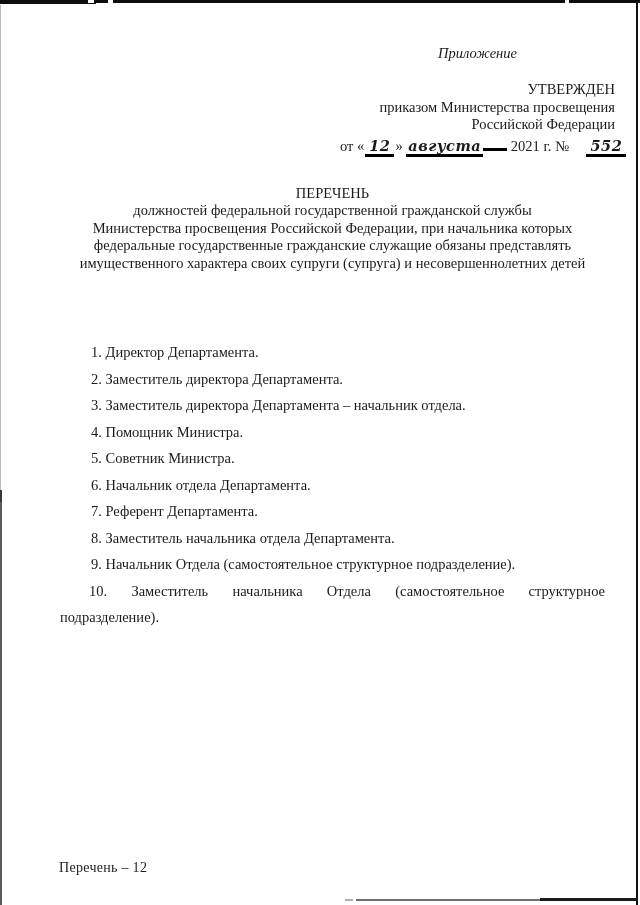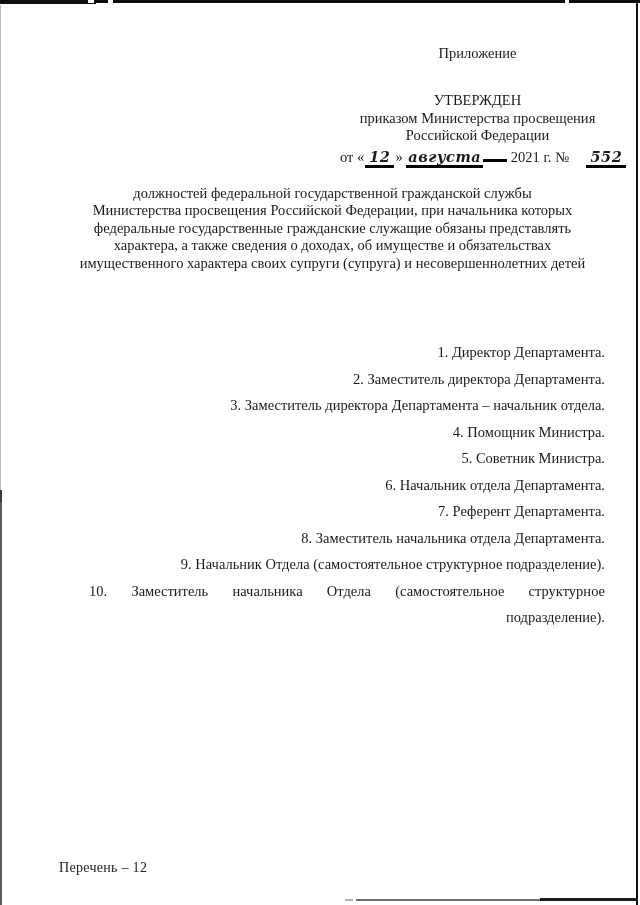--- a/index.html
+++ b/index.html
@@ -23,24 +23,25 @@
   .scan-left-a{position:absolute;top:5px;left:0;width:1px;height:485px;background:#b8b8b8;}
   .scan-left-b{position:absolute;top:490px;left:0;width:2px;height:12px;background:#3a3a3a;}
   .scan-left-c{position:absolute;top:502px;left:0;width:2px;height:403px;background:#5c5c5c;}
   .scan-bottom-a{position:absolute;top:899px;left:345px;width:8px;height:2px;background:#b0b0b0;}
   .scan-bottom-b{position:absolute;top:899px;left:356px;width:185px;height:2px;background:#6e6e6e;}
   .scan-bottom-c{position:absolute;top:898px;left:540px;width:98px;height:3px;background:#1c1c1c;}
   
   .attachment{
     position:absolute;top:45px;left:340px;width:275px;
     text-align:center;
+    font-style:italic;
   }
   .approval{
-    position:absolute;top:92px;left:340px;width:275px;
-    text-align:center;line-height:17.5px;
+    position:absolute;top:81px;left:340px;width:275px;
+    text-align:right;line-height:17.5px;
   }
   .date-line{white-space:nowrap;}
   .hw{
     font-family:"DejaVu Serif",serif;
     font-style:italic;font-weight:bold;letter-spacing:0.5px;
   }
   .u{border-bottom:3px solid #000000;}
   .day{display:inline-block;padding:0 4px;margin:0 1px;}
   .month{display:inline-block;padding:0 2px;}
   .tail{display:inline-block;width:24px;height:14px;vertical-align:baseline;}
@@ -48,21 +49,21 @@
   
   .title-block{
     position:absolute;top:185px;left:60px;width:545px;
     text-align:center;line-height:17.4px;
   }
   
   .list{
     position:absolute;top:339px;left:60px;width:545px;
     line-height:26.5px;
   }
-  .list p{margin:0;text-indent:31px;text-align:right;}
+  .list p{margin:0;text-indent:31px;}
   .list p.justify{
     text-align:justify;
     text-align-last:justify;
     text-indent:29px;
   }
   .list p.cont{text-indent:0;}
   
   .footer{
     position:absolute;top:860px;left:59px;
     font-size:14px;letter-spacing:0.3px;color:#222;
@@ -89,24 +90,24 @@
   <div class="attachment">Приложение</div>
 
   <div class="approval">
     <div>УТВЕРЖДЕН</div>
     <div>приказом Министерства просвещения</div>
     <div>Российской Федерации</div>
     <div class="date-line"><span>от «</span><span class="hw u day">12</span><span>»</span> <span class="hw u month">августа</span><span class="u tail"></span> <span>2021 г. №</span> <span class="hw u num">552</span></div>
   </div>
 
   <div class="title-block">
+    <div>ПЕРЕЧЕНЬ</div>
     <div>должностей федеральной государственной гражданской службы</div>
     <div>Министерства просвещения Российской Федерации, при начальника которых</div>
     <div>федеральные государственные гражданские служащие обязаны представлять</div>
-    <div>характера, а также сведения о доходах, об имуществе и обязательствах</div>
     <div>имущественного характера своих супруги (супруга) и несовершеннолетних детей</div>
   </div>
 
   <div class="list">
     <p>1. Директор Департамента.</p>
     <p>2. Заместитель директора Департамента.</p>
     <p>3. Заместитель директора Департамента – начальник отдела.</p>
     <p>4. Помощник Министра.</p>
     <p>5. Советник Министра.</p>
     <p>6. Начальник отдела Департамента.</p>

